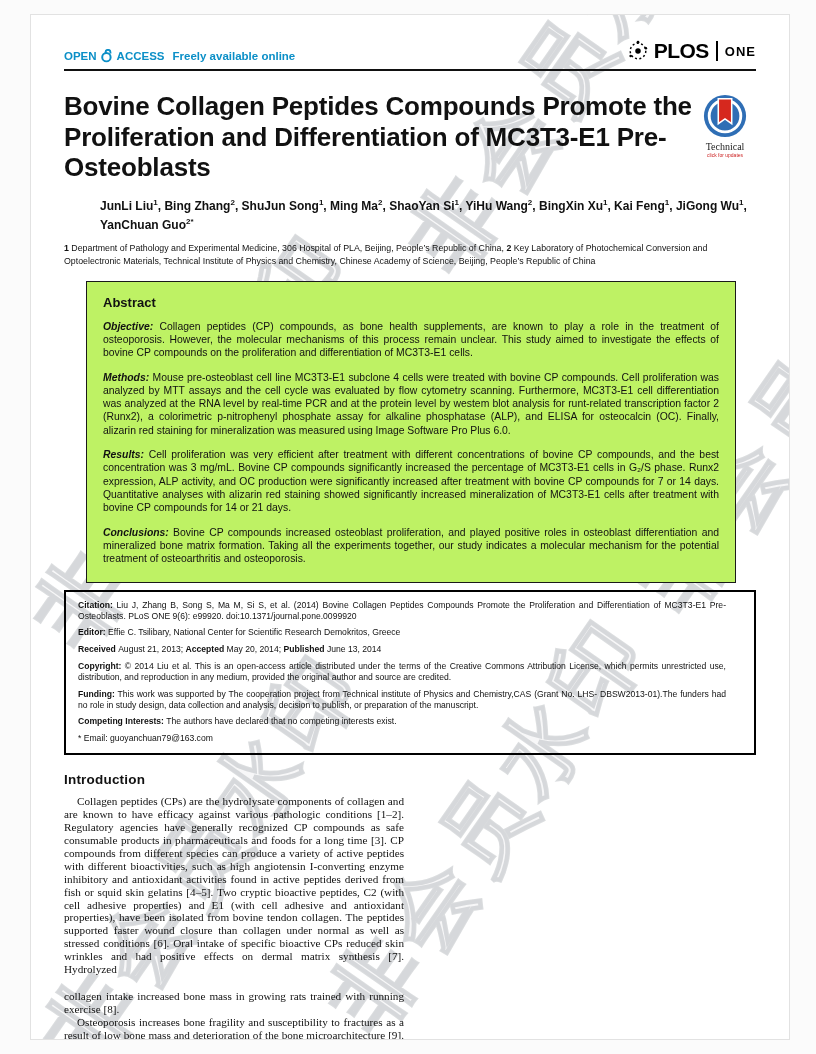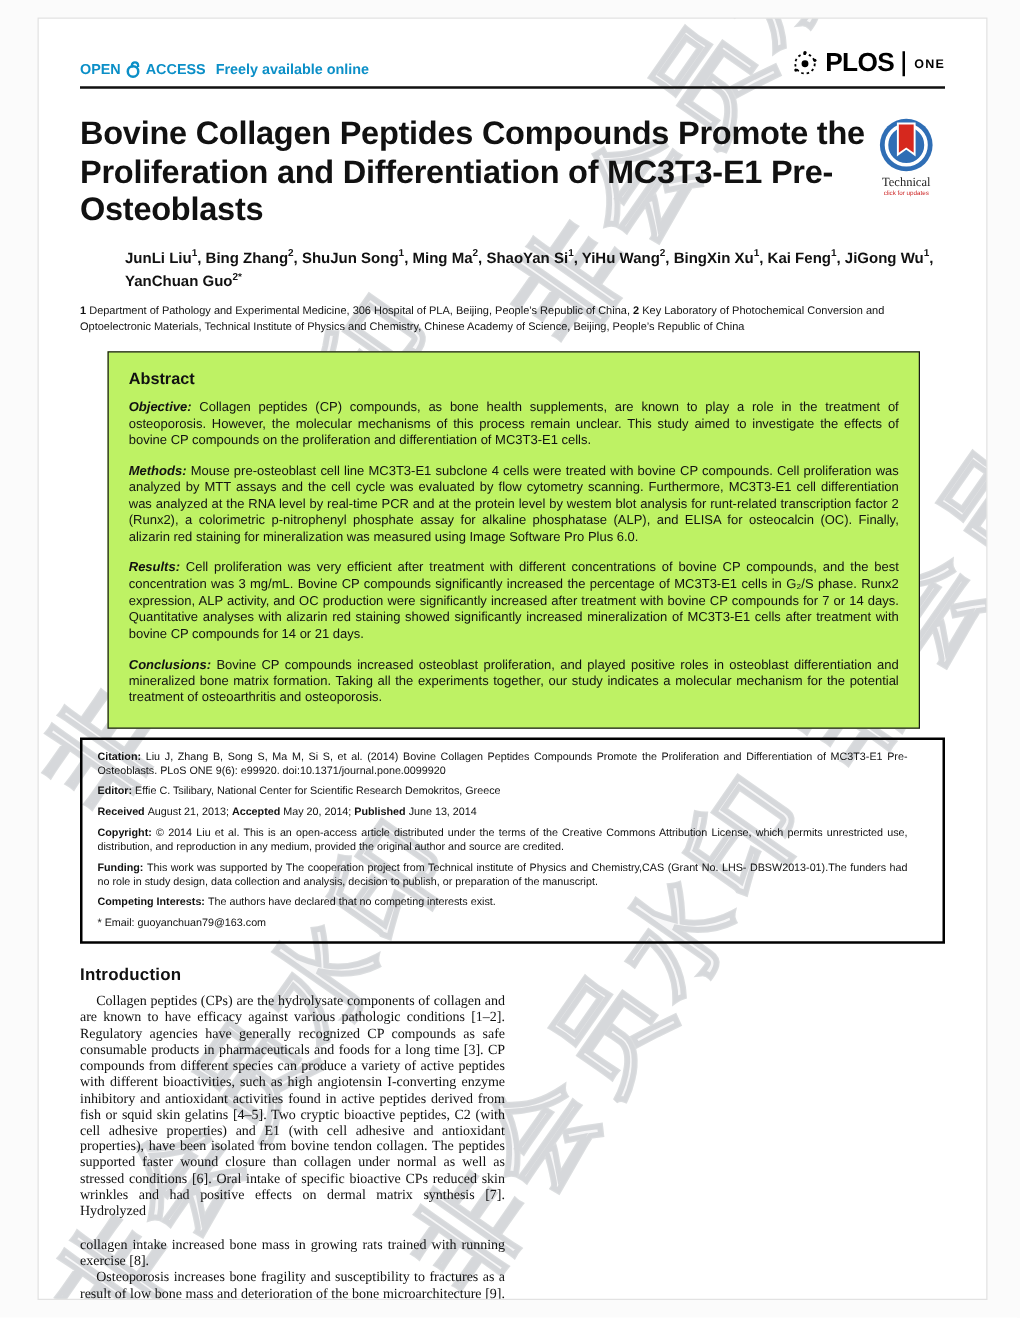--- a/index.html
+++ b/index.html
@@ -21,21 +21,21 @@
   }
   .content { position:relative; z-index:1; padding:0 33px; }
 
   
   .hdr { display:flex; justify-content:space-between; align-items:flex-end; margin-top:24px; }
   .oa { display:flex; align-items:center; gap:3px; color:#0b8fc7; font-weight:bold; font-size:11.5px; }
   .oa .tagline { margin-left:5px; }
   .plos { display:flex; align-items:center; gap:5px; color:#000; }
   .plos .word { font-size:21px; font-weight:700; letter-spacing:-0.5px; }
   .plos .sep { width:2px; height:20px; background:#000; margin:0 2px; }
-  .plos .edition { font-size:10px; font-weight:bold; letter-spacing:1px; }
+  .plos .edition { font-size:13px; font-weight:bold; letter-spacing:1px; }
   .hdr-rule { border:none; border-top:2px solid #111; margin-top:6px; }
 
   
   .title-row { display:flex; justify-content:space-between; margin-top:20px; }
   .title { font-size:26px; font-weight:bold; line-height:1.18; max-width:630px; letter-spacing:-0.2px; }
   .crossmark { width:64px; text-align:center; margin-top:2px; }
   .cm-label { font-size:10px; font-family:"Liberation Serif", serif; color:#222; margin-top:2px; }
   .cm-sub { font-size:5px; color:#cc2222; }
 
   

